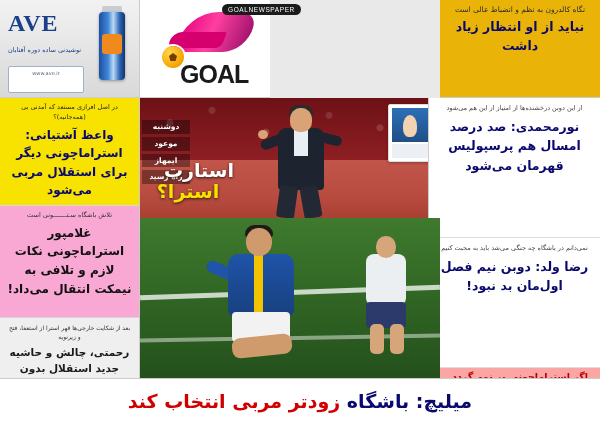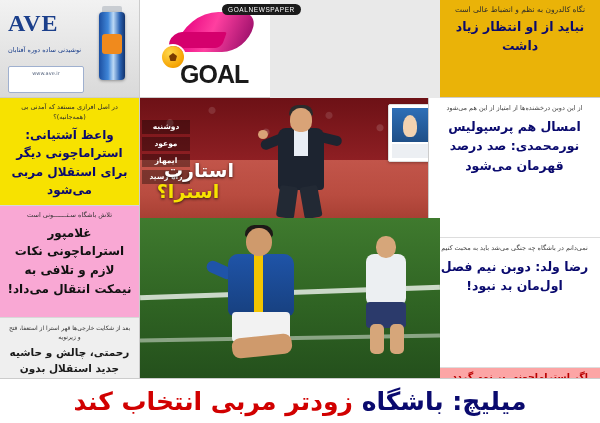--- a/index.html
+++ b/index.html
@@ -344,21 +344,21 @@
     font-size:9.5px;font-weight:bold;color:#b80000;line-height:18px;
   }
 
   
   .bottom-bar{
     left:0;bottom:0;width:600px;height:45px;
     background:#ffffff;border-top:1px solid #ccc;
     direction:rtl;text-align:center;
   }
   .bottom-head{
-    font-size:25px;font-weight:bold;color:#d10000;
+    font-size:19px;font-weight:bold;color:#d10000;
     line-height:45px;letter-spacing:-.5px;
   }
   .bottom-head .blue{color:#0a0a6e;}
 </style>
 </head>
 <body>
 
 <div id="page">
 
   <div class="abs ad">
@@ -432,22 +432,22 @@
     </div>
     <div class="lc-item lc3" style="height:105px;">
       <div class="lc-kicker">بعد از شکایت خارجی‌ها قهر استرا از استعفا، فتح و زیرنویه</div>
       <div class="lc-head">رحمتی، چالش و حاشیه جدید استقلال بدون مدیر عامل</div>
     </div>
   </div>
 
   <div class="abs right-col">
     <div class="rc-item" style="height:140px;">
       <div class="rc-kicker">از این دوبن درخشنده‌ها از امتیاز از این هم می‌شود</div>
+      <div class="rc-head">نورمحمدی: صد درصد</div>
       <div class="rc-head">امسال هم پرسپولیس</div>
-      <div class="rc-head">نورمحمدی: صد درصد</div>
       <div class="rc-head">قهرمان می‌شود</div>
     </div>
     <div class="rc-item" style="height:130px;">
       <div class="rc-kicker">نمی‌دانم در باشگاه چه جنگی می‌شد باید به محبت کنیم</div>
       <div class="rc-head">رضا ولد: دوبن نیم فصل</div>
       <div class="rc-head">اول‌مان بد نبود!</div>
     </div>
   </div>
 
   <div class="abs main-photo">

